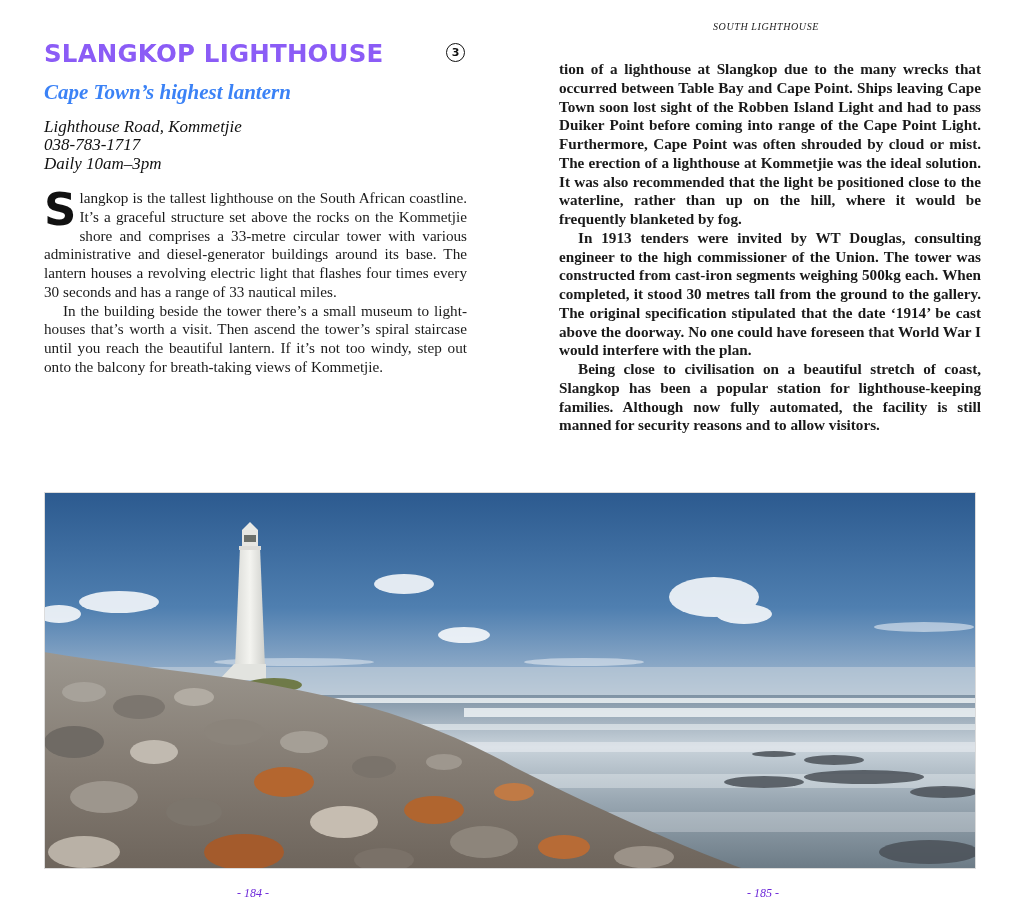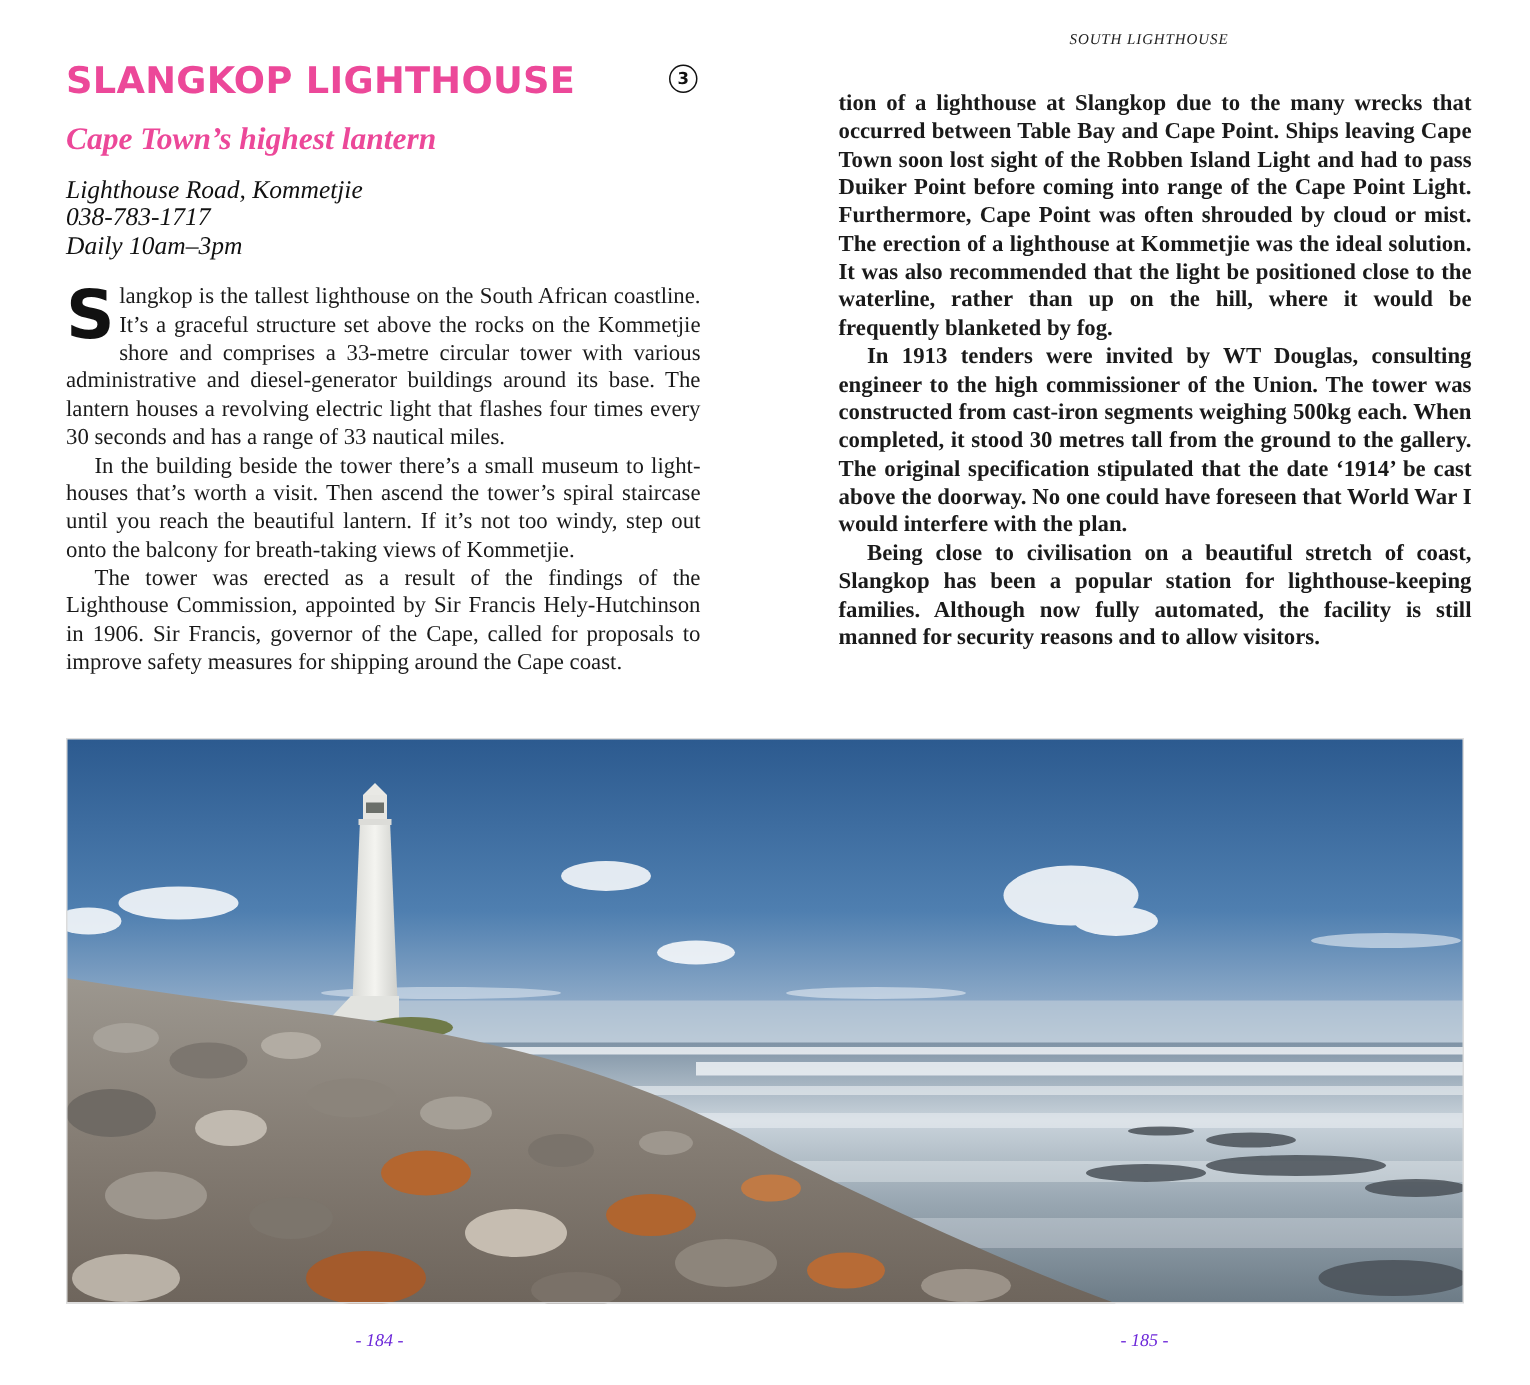--- a/index.html
+++ b/index.html
@@ -5,30 +5,30 @@
     html, body { margin: 0; padding: 0; }
     body {
       width: 1020px; height: 923px; background: #ffffff; position: relative; overflow: hidden;
       color: #1a1a1a;
       font-family: "Liberation Serif", "DejaVu Serif", serif;
     }
     .abs { position: absolute; }
     .title {
       left: 44px; top: 38px; margin: 0;
       font-family: "DejaVu Sans", "Liberation Sans", sans-serif;
-      font-weight: bold; font-size: 24.5px; letter-spacing: 0.2px; color: #ec4899;
+      font-weight: bold; font-size: 24.5px; letter-spacing: 0.2px; color: #8b5cf6;
       line-height: 32px; white-space: nowrap; text-align: center;
     }
     .entry-badge {
       left: 446px; top: 43px; width: 17px; height: 17px; border: 1.6px solid #111; border-radius: 50%;
       font-family: "DejaVu Sans", sans-serif; font-weight: bold; font-size: 11px; line-height: 17px;
       text-align: center; color: #111; box-sizing: content-box;
     }
     .subtitle {
-      left: 44px; top: 78px; margin: 0; font-style: italic; font-size: 21px; line-height: 28px; color: #ec4899;
+      left: 44px; top: 78px; margin: 0; font-style: italic; font-size: 21px; line-height: 28px; color: #3b82f6;
       white-space: nowrap;
     }
     .info { left: 44px; top: 118px; font-style: italic; font-size: 17px; line-height: 18.3px; color: #111; }
     .info div { white-space: nowrap; }
     .column {
       font-size: 15.2px; line-height: 18.75px; text-align: justify; color: #1a1a1a;
       hyphens: manual;
     }
     .left-col { left: 44px; top: 189px; width: 423px; }
     .right-col { left: 559px; top: 60px; width: 422px; font-weight: bold; }
@@ -59,21 +59,20 @@
 
 <div class="abs info">
   <div>Lighthouse Road, Kommetjie</div>
   <div>038-783-1717</div>
   <div>Daily 10am–3pm</div>
 </div>
 
 <div class="abs column left-col">
   <p class="first"><span class="dropcap">S</span><span>langkop is the tallest lighthouse on the South African coastline. It’s a graceful structure set above the rocks on the Kommetjie shore and comprises a 33-metre circular tower with various administrative and diesel-generator buildings around its base. The lantern houses a revolving electric light that flashes four times every 30 seconds and has a range of 33 nautical miles.</span></p>
   <p>In the building beside the tower there’s a small museum to light­houses that’s worth a visit. Then ascend the tower’s spiral staircase until you reach the beautiful lantern. If it’s not too windy, step out onto the balcony for breath-taking views of Kommetjie.</p>
-  <p>The tower was erected as a result of the findings of the Lighthouse Commission, appointed by Sir Francis Hely-Hutchinson in 1906. Sir Francis, governor of the Cape, called for proposals to improve safety measures for shipping around the Cape coast.</p>
 </div>
 
 <div class="abs running-head">SOUTH LIGHTHOUSE</div>
 
 <div class="abs column right-col">
   <p class="cont">tion of a lighthouse at Slangkop due to the many wrecks that occurred between Table Bay and Cape Point. Ships leaving Cape Town soon lost sight of the Robben Island Light and had to pass Duiker Point before coming into range of the Cape Point Light. Furthermore, Cape Point was often shrouded by cloud or mist. The erection of a lighthouse at Kommetjie was the ideal solution. It was also recommended that the light be positioned close to the waterline, rather than up on the hill, where it would be frequently blanketed by fog.</p>
   <p>In 1913 tenders were invited by WT Douglas, consulting engineer to the high commissioner of the Union. The tower was constructed from cast-iron segments weighing 500kg each. When completed, it stood 30 metres tall from the ground to the gallery. The original specification stipulated that the date ‘1914’ be cast above the doorway. No one could have foreseen that World War I would interfere with the plan.</p>
   <p>Being close to civilisation on a beautiful stretch of coast, Slangkop has been a popular station for lighthouse-keeping families. Although now fully automated, the facility is still manned for security reasons and to allow visitors.</p>
 </div>
 

